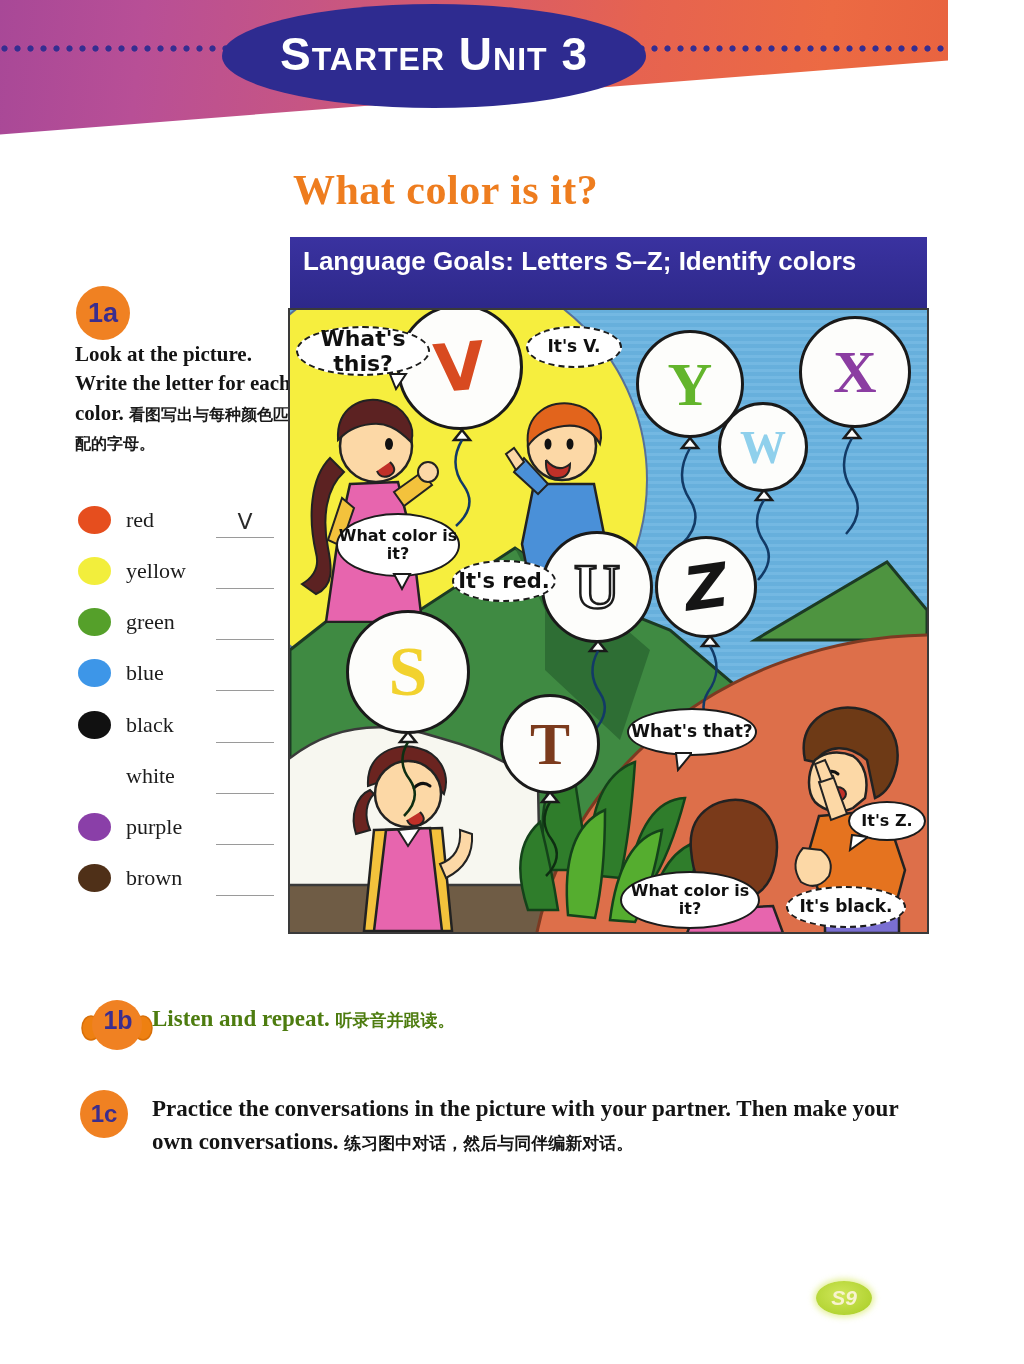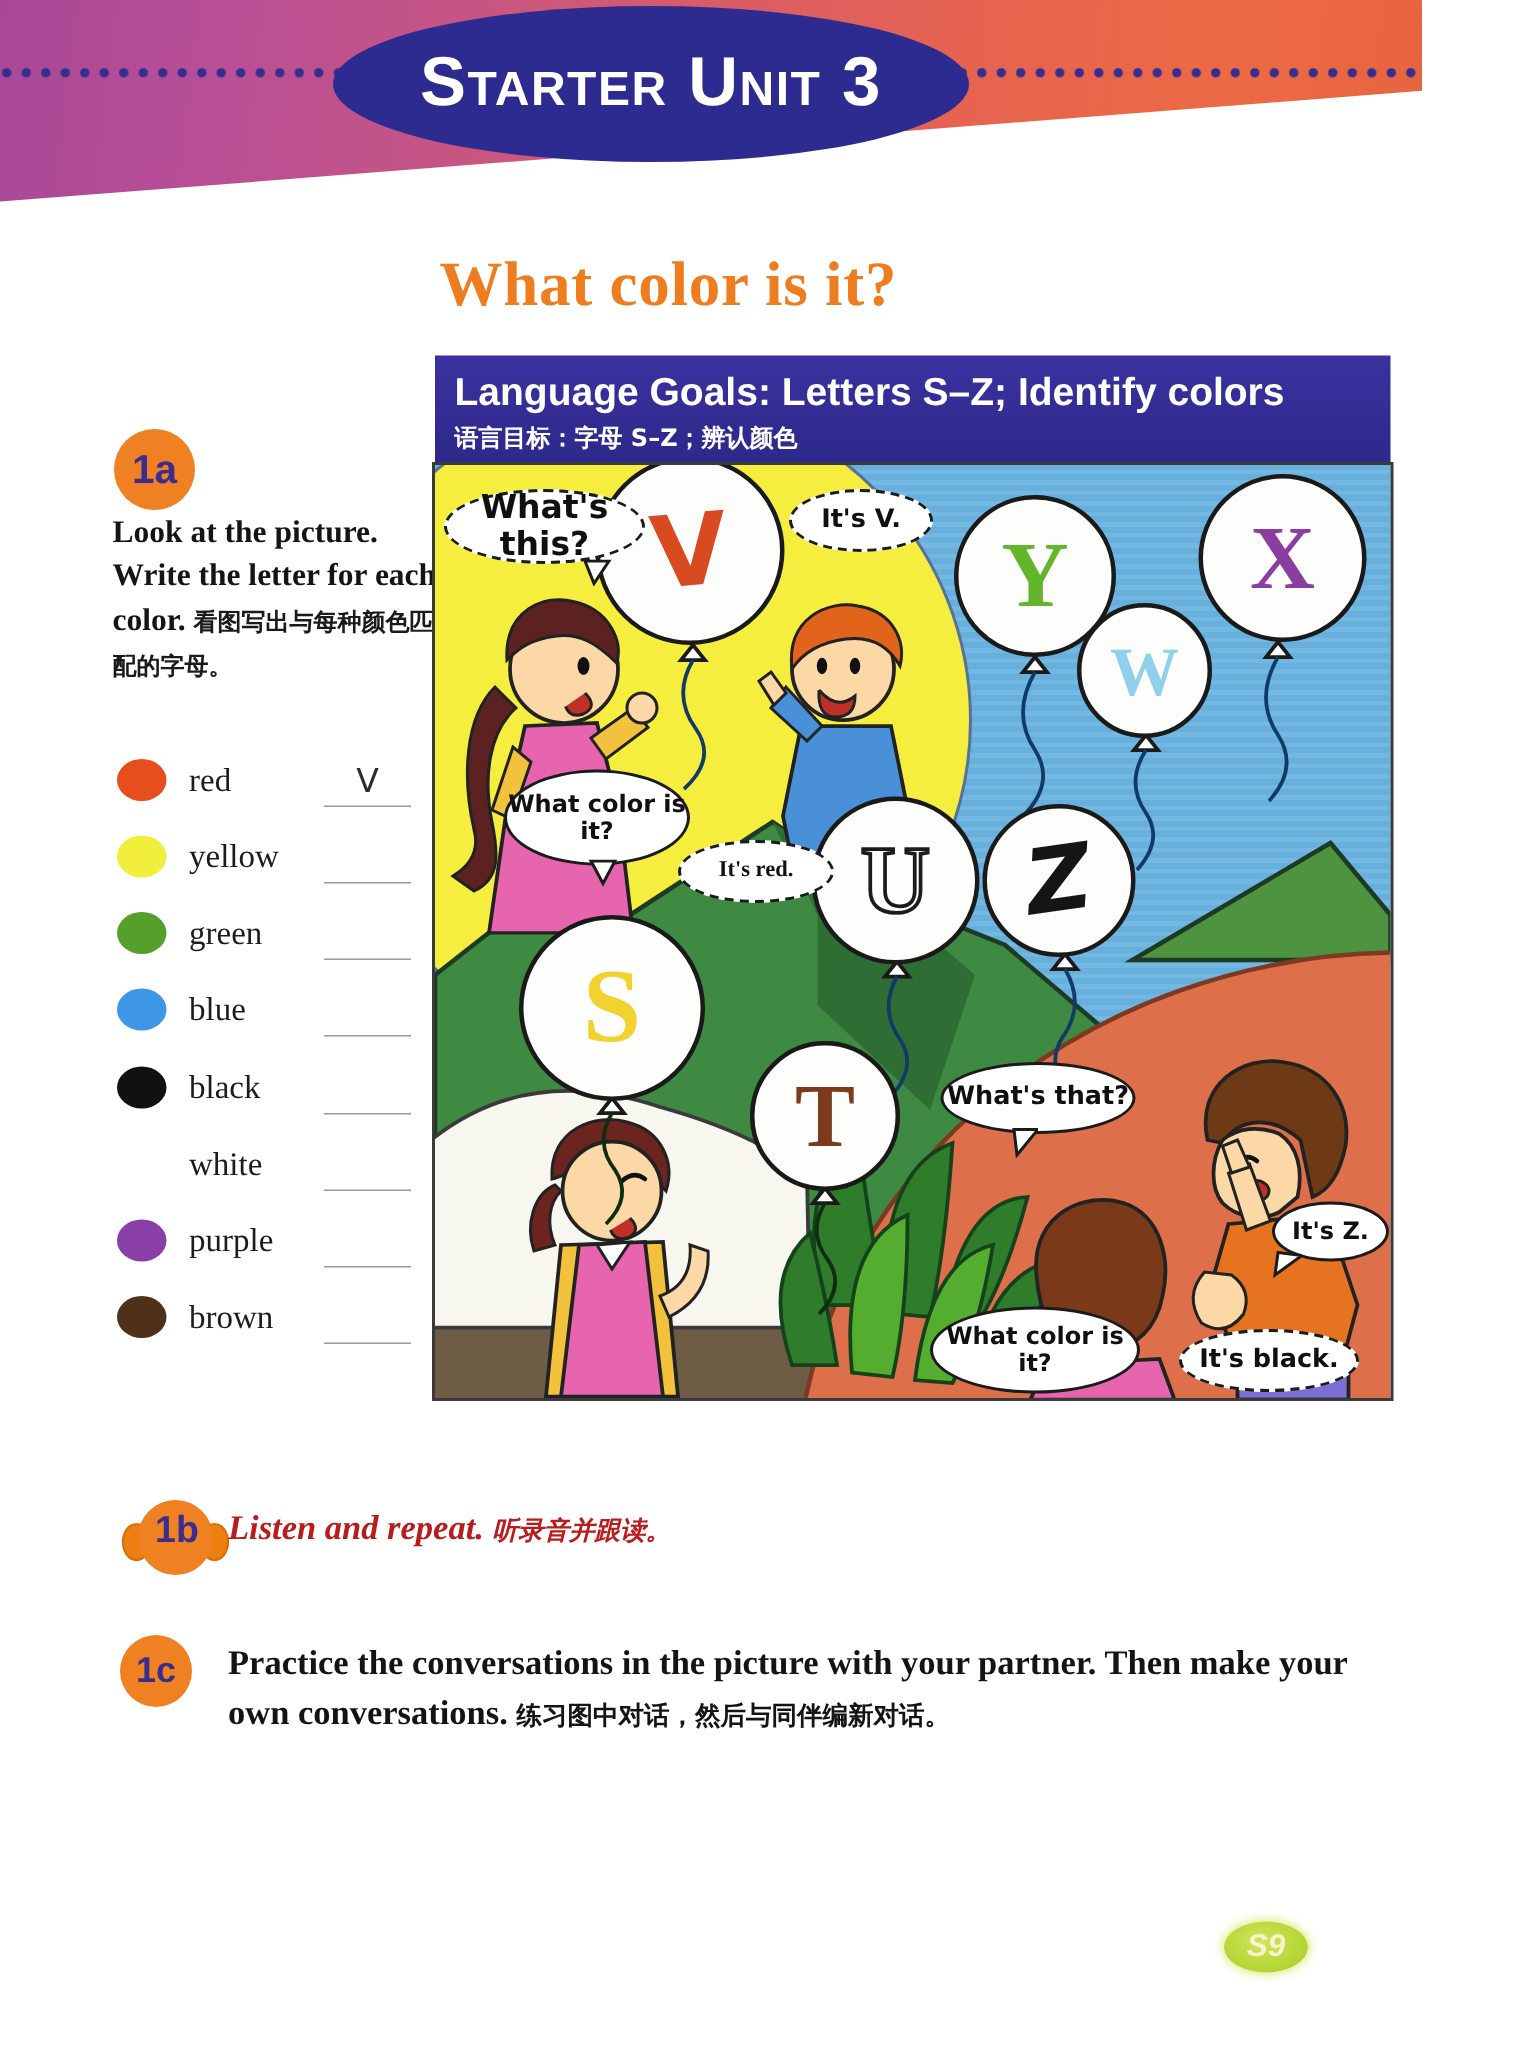--- a/index.html
+++ b/index.html
@@ -81,29 +81,29 @@
 
   
   .bubble { position:absolute; background:#fff; border:2.5px solid #1b1b1b; border-radius:50%;
     display:flex; align-items:center; justify-content:center; text-align:center;
     font-family:"DejaVu Sans",sans-serif; font-weight:bold; color:#101010; line-height:1.15; }
   .bubble.dashed { border-style:dashed; }
   .bub-tail { position:absolute; }
   .b1 { left:6px;  top:16px;  width:134px; height:50px; font-size:22px; }
   .b2 { left:236px; top:16px; width:96px;  height:42px; font-size:17px; }
   .b3 { left:46px; top:203px; width:124px; height:64px; font-size:16px; }
-  .b4 { left:162px; top:250px; width:104px; height:42px; font-size:15px;font-family:Liberation Serif, serif; }
+  .b4 { left:162px; top:250px; width:104px; height:42px; font-size:21px; }
   .b5 { left:337px; top:398px; width:130px; height:48px; font-size:17px; }
   .b6 { left:558px; top:491px; width:78px; height:40px; font-size:16px; }
   .b7 { left:330px; top:561px; width:140px; height:58px; font-size:16px; }
   .b8 { left:496px; top:576px; width:120px; height:42px; font-size:17px; }
 
   
   .line-1b { position:absolute; left:152px; top:1006px; font-family:"Liberation Serif",serif;
-    font-weight:bold; font-size:23px; color:#b91c1c;font-style:italic; }
+    font-weight:bold; font-size:23px; color:#4d7c0f; }
   .line-1c { position:absolute; left:152px; top:1092px; width:760px; font-family:"Liberation Serif",serif;
     font-weight:bold; font-size:23px; color:#141414; line-height:1.45; }
   .zh-inline { font-family:"DejaVu Sans",sans-serif; font-size:17px; font-weight:bold; }
 
   
   .page-badge { position:absolute; left:816px; top:1281px; width:56px; height:34px;
     background:radial-gradient(ellipse at 45% 40%, #cfe65a 0%, #b3d433 70%, #a3c626 100%);
     border-radius:50%; display:flex; align-items:center; justify-content:center;
     color:#f8f3cf; font-weight:bold; font-style:italic; font-size:21px;
     font-family:"Liberation Sans",sans-serif; box-shadow:0 0 6px 2px rgba(220,235,120,.8); }
@@ -164,21 +164,20 @@
   </div>
   <div class="color-row" style="top:860px">
     <div class="color-dot" style="background: rgb(79, 48, 24);"></div>
     <span class="color-name">brown</span>
     <div class="ans-line"></div>
   </div>
 
   <div class="panel">
     <div class="goals">
       <div class="goals-en">Language Goals: Letters S–Z; Identify colors</div>
-      <div class="goals-zh">语言目标：字母 S–Z；辨认颜色</div>
     </div>
 
     <div class="scene">
       <div class="sun-circle"></div>
 
       <svg class="bg-svg" style="left:0;top:0" width="637" height="622" viewBox="0 0 637 622">
         <path d="M0,340 L70,285 L130,300 L225,238 L300,288 L380,320 L460,388 L470,560 L0,560 Z" fill="#3f8a42" stroke="#1c3a24" stroke-width="3"></path>
         <path d="M255,300 L225,238 L300,288 L360,340 L330,430 L255,360 Z" fill="#2e6e34" stroke="none"></path>
         <rect x="0" y="552" width="430" height="70" fill="#6f5c45"></rect>
         <path d="M0,552 L430,556" stroke="#33291d" stroke-width="4" fill="none"></path>

